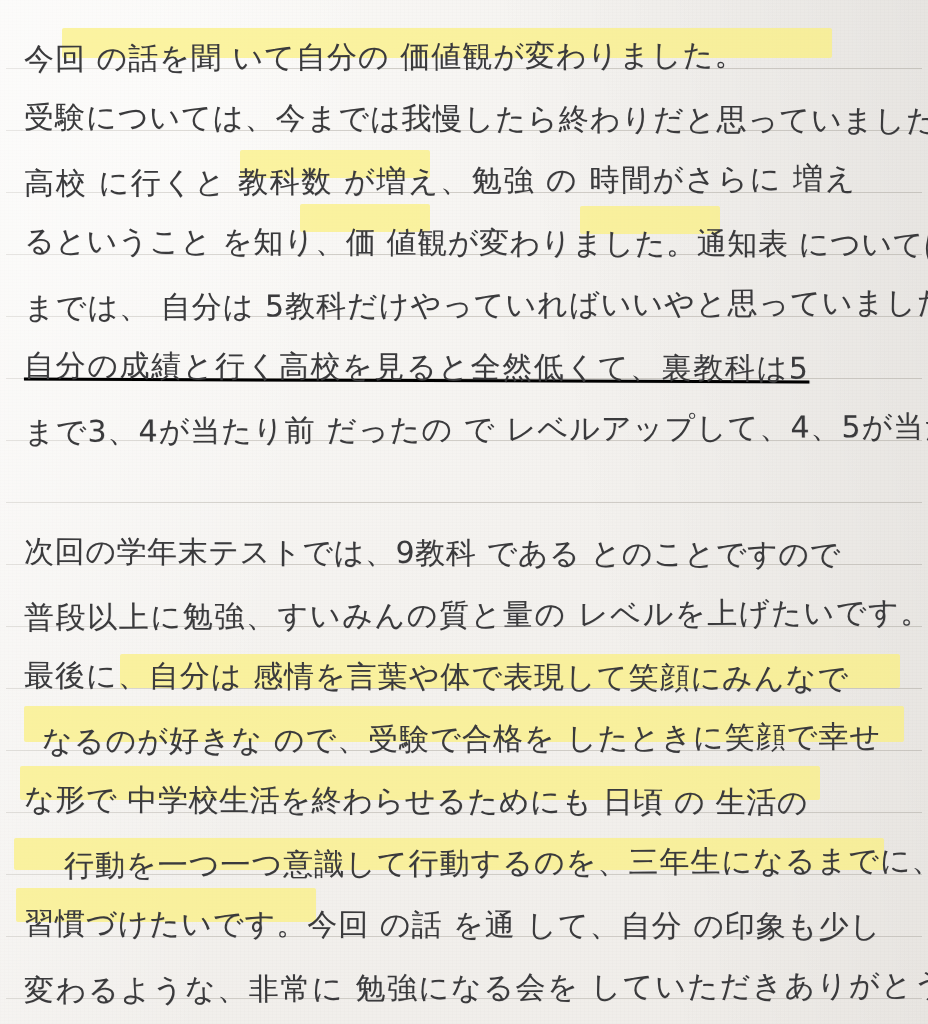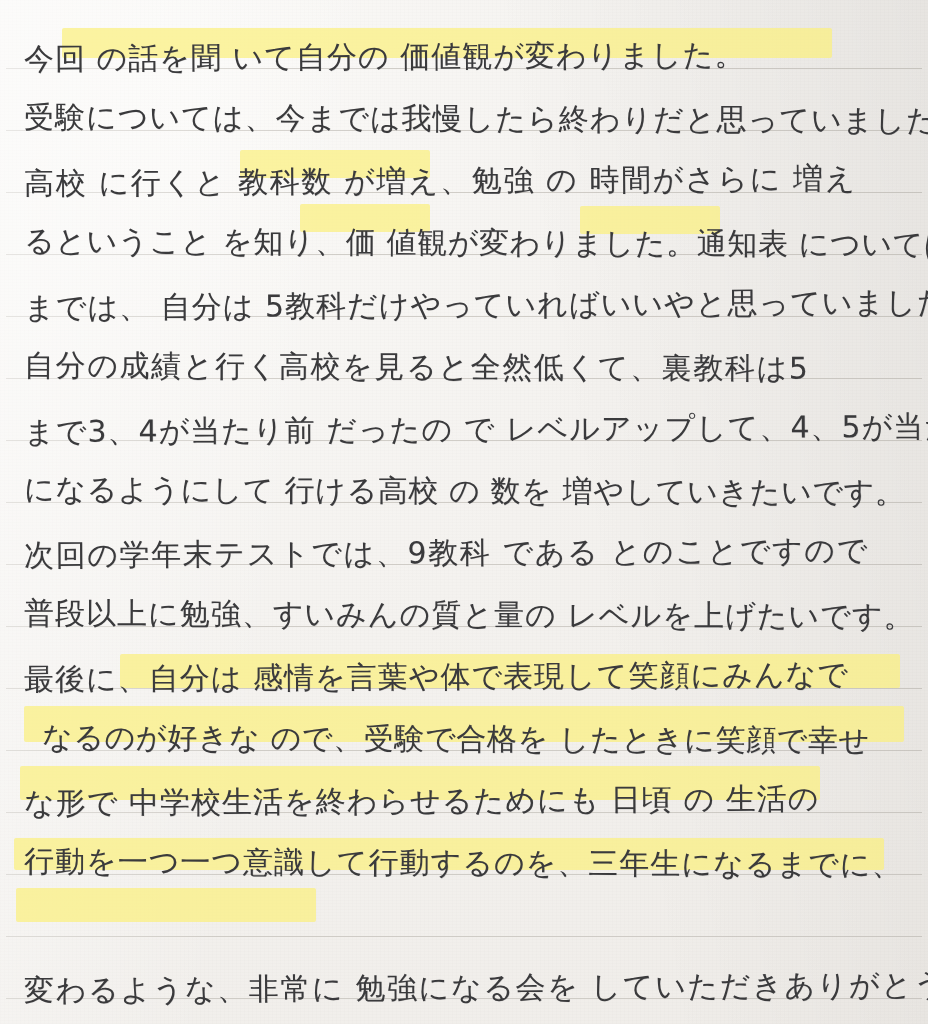--- a/index.html
+++ b/index.html
@@ -150,46 +150,46 @@
       </div>
       <div class="line" style="top: 134px;">
         <span class="line-text">高校 に行くと 教科数 が増え、勉強 の 時間がさらに 増え</span>
       </div>
       <div class="line" style="top: 196px;">
         <span class="line-text">るということ を知り、価 値観が変わりました。通知表 については、今</span>
       </div>
       <div class="line" style="top: 258px;">
         <span class="line-text">までは、 自分は 5教科だけやっていればいいやと思っていましたが</span>
       </div>
-      <div class="line" style="top: 320px;">
+      <div class="line" style="top: 320px; text-decoration: underline;">
         <span class="line-text">自分の成績と行く高校を見ると全然低くて、裏教科は5</span>
       </div>
       <div class="line" style="top: 382px;">
         <span class="line-text">まで3、4が当たり前 だったの で レベルアップして、4、5が当たり前」</span>
-      </div>
-      <div class="line" style="top: 444px;">
-        <span class="line-text">になるようにして 行ける高校 の 数を 増やしていきたいです。</span>
       </div>
       <div class="line" style="top: 506px; text-align: center;">
         <span class="line-text">次回の学年末テストでは、9教科 である とのことですので</span>
       </div>
       <div class="line" style="top: 568px;">
         <span class="line-text">普段以上に勉強、すいみんの質と量の レベルを上げたいです。</span>
       </div>
       <div class="line" style="top: 630px;">
         <span class="line-text">最後に、自分は 感情を言葉や体で表現して笑顔にみんなで</span>
       </div>
       <div class="line" style="top: 692px; padding-left: 18px;">
         <span class="line-text">なるのが好きな ので、受験で合格を したときに笑顔で幸せ</span>
       </div>
       <div class="line" style="top: 754px; text-align: right;">
         <span class="line-text">な形で 中学校生活を終わらせるためにも 日頃 の 生活の</span>
       </div>
-      <div class="line" style="top: 816px;">
+      <div class="line" style="top: 816px; margin-left: 40px;">
         <span class="line-text">行動を一つ一つ意識して行動するのを、三年生になるまでに、</span>
+      </div>
+      <div class="line" style="top: 878px;">
+        <span class="line-text">習慣づけたいです。今回 の話 を通 して、自分 の印象も少し</span>
       </div>
       <div class="line" style="top: 940px;">
         <span class="line-text">変わるような、非常に 勉強になる会を していただきありがとうございました。</span>
       </div>
     </div>
 
   <div id="paper-shade"></div>
 
 </div>
 

